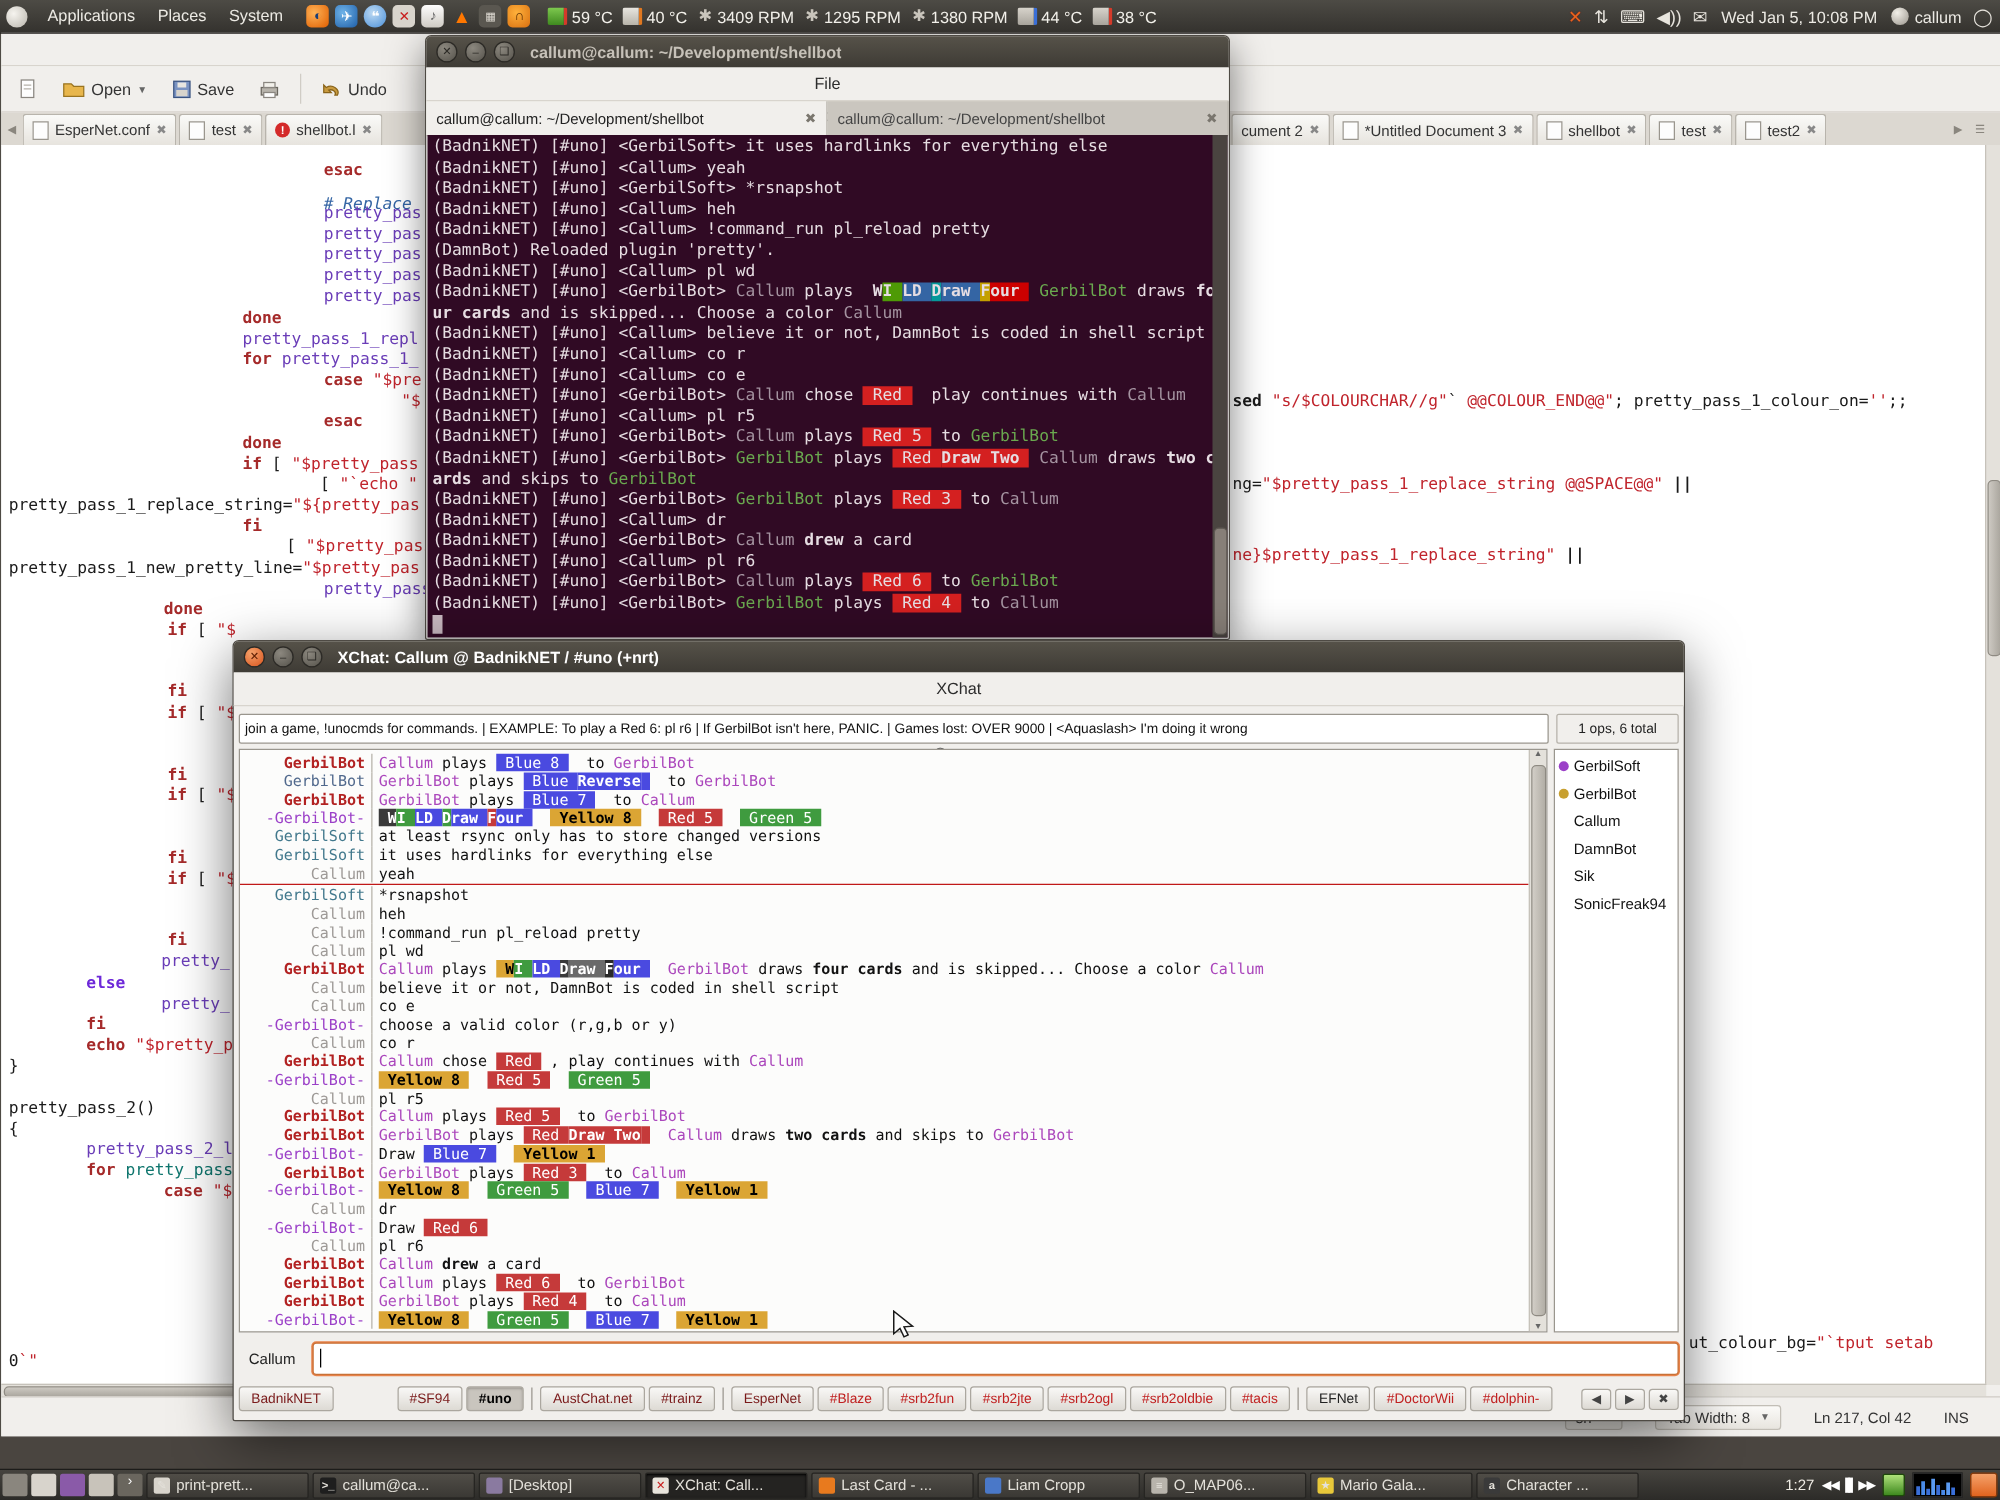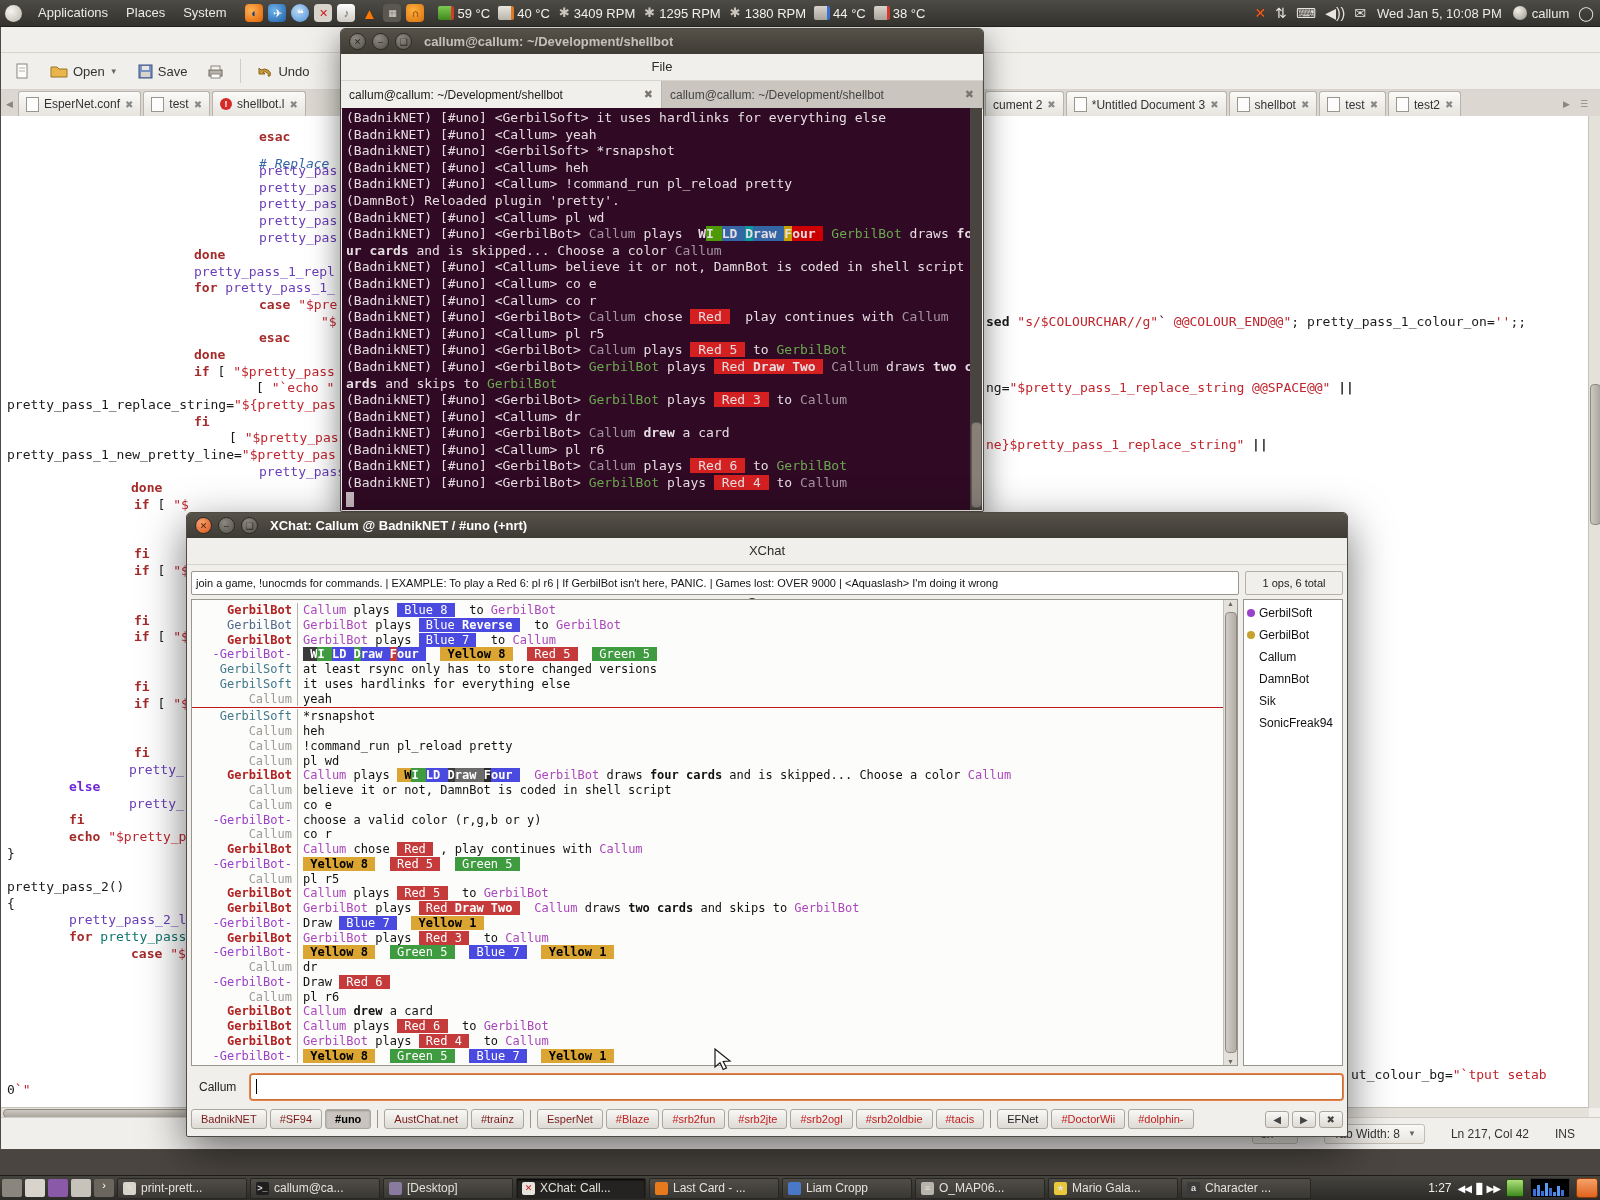--- a/index.html
+++ b/index.html
@@ -345,22 +345,22 @@
           <div class="tline"><span>(BadnikNET) [#uno] &lt;GerbilSoft&gt; it uses hardlinks for everything else</span></div>
           <div class="tline"><span>(BadnikNET) [#uno] &lt;Callum&gt; yeah</span></div>
           <div class="tline"><span>(BadnikNET) [#uno] &lt;GerbilSoft&gt; *rsnapshot</span></div>
           <div class="tline"><span>(BadnikNET) [#uno] &lt;Callum&gt; heh</span></div>
           <div class="tline"><span>(BadnikNET) [#uno] &lt;Callum&gt; !command_run pl_reload pretty</span></div>
           <div class="tline"><span>(DamnBot) Reloaded plugin 'pretty'.</span></div>
           <div class="tline"><span>(BadnikNET) [#uno] &lt;Callum&gt; pl wd</span></div>
           <div class="tline"><span>(BadnikNET) [#uno] &lt;GerbilBot&gt; </span><span style="color: rgb(164, 147, 160);">Callum</span><span> plays  </span><span style="font-weight: bold;">W</span><span style="background: rgb(78, 154, 6); font-weight: bold;">I </span><span style="background: rgb(52, 101, 164); font-weight: bold;">LD </span><span style="background: rgb(6, 152, 154); font-weight: bold;">D</span><span style="background: rgb(52, 101, 164); font-weight: bold;">raw </span><span style="background: rgb(196, 160, 0); font-weight: bold;">F</span><span style="background: rgb(204, 0, 0); font-weight: bold;">our </span><span> </span><span style="color: rgb(106, 168, 79);">GerbilBot</span><span> draws </span><span style="font-weight: bold;">fo</span></div>
           <div class="tline"><span style="font-weight: bold;">ur cards</span><span> and is skipped... Choose a color </span><span style="color: rgb(164, 147, 160);">Callum</span></div>
           <div class="tline"><span>(BadnikNET) [#uno] &lt;Callum&gt; believe it or not, DamnBot is coded in shell script</span></div>
+          <div class="tline"><span>(BadnikNET) [#uno] &lt;Callum&gt; co r</span></div>
           <div class="tline"><span>(BadnikNET) [#uno] &lt;Callum&gt; co e</span></div>
-          <div class="tline"><span>(BadnikNET) [#uno] &lt;Callum&gt; co r</span></div>
           <div class="tline"><span>(BadnikNET) [#uno] &lt;GerbilBot&gt; </span><span style="color: rgb(164, 147, 160);">Callum</span><span> chose </span><span style="background: rgb(212, 32, 32);"> Red </span><span>  play continues with </span><span style="color: rgb(164, 147, 160);">Callum</span></div>
           <div class="tline"><span>(BadnikNET) [#uno] &lt;Callum&gt; pl r5</span></div>
           <div class="tline"><span>(BadnikNET) [#uno] &lt;GerbilBot&gt; </span><span style="color: rgb(164, 147, 160);">Callum</span><span> plays </span><span style="background: rgb(212, 32, 32);"> Red 5 </span><span> to </span><span style="color: rgb(106, 168, 79);">GerbilBot</span></div>
           <div class="tline"><span>(BadnikNET) [#uno] &lt;GerbilBot&gt; </span><span style="color: rgb(106, 168, 79);">GerbilBot</span><span> plays </span><span style="background: rgb(212, 32, 32);"> Red </span><span style="background: rgb(212, 32, 32); font-weight: bold;">Draw Two</span><span style="background: rgb(212, 32, 32);"> </span><span> </span><span style="color: rgb(164, 147, 160);">Callum</span><span> draws </span><span style="font-weight: bold;">two c</span></div>
           <div class="tline"><span style="font-weight: bold;">ards</span><span> and skips to </span><span style="color: rgb(106, 168, 79);">GerbilBot</span></div>
           <div class="tline"><span>(BadnikNET) [#uno] &lt;GerbilBot&gt; </span><span style="color: rgb(106, 168, 79);">GerbilBot</span><span> plays </span><span style="background: rgb(212, 32, 32);"> Red 3 </span><span> to </span><span style="color: rgb(164, 147, 160);">Callum</span></div>
           <div class="tline"><span>(BadnikNET) [#uno] &lt;Callum&gt; dr</span></div>
           <div class="tline"><span>(BadnikNET) [#uno] &lt;GerbilBot&gt; </span><span style="color: rgb(164, 147, 160);">Callum</span><span> </span><span style="font-weight: bold;">drew</span><span> a card</span></div>
           <div class="tline"><span>(BadnikNET) [#uno] &lt;Callum&gt; pl r6</span></div>
           <div class="tline"><span>(BadnikNET) [#uno] &lt;GerbilBot&gt; </span><span style="color: rgb(164, 147, 160);">Callum</span><span> plays </span><span style="background: rgb(212, 32, 32);"> Red 6 </span><span> to </span><span style="color: rgb(106, 168, 79);">GerbilBot</span></div>
@@ -553,21 +553,21 @@
       </div>
     </div>
     <div class="xinput-row">
       <span class="nickbtn">Callum</span>
       <div class="xentry">
           <span class="tcaret"></span>
         </div>
     </div>
     <div class="xtabs-row" id="xtabs">
         <span class="xtab" style="color: rgb(122, 26, 26);">BadnikNET</span>
-        <span class="xtab" style="color: rgb(122, 26, 26);">#SF94</span>
+        <span class="xtab" style="color: rgb(122, 26, 26); margin-left: 48px;">#SF94</span>
         <span class="xtab active">#uno</span>
         <span class="xtabsep"></span>
         <span class="xtab" style="color: rgb(122, 26, 26);">AustChat.net</span>
         <span class="xtab" style="color: rgb(122, 26, 26);">#trainz</span>
         <span class="xtabsep"></span>
         <span class="xtab" style="color: rgb(122, 26, 26);">EsperNet</span>
         <span class="xtab" style="color: rgb(192, 32, 32);">#Blaze</span>
         <span class="xtab" style="color: rgb(192, 32, 32);">#srb2fun</span>
         <span class="xtab" style="color: rgb(192, 32, 32);">#srb2jte</span>
         <span class="xtab" style="color: rgb(192, 32, 32);">#srb2ogl</span>

